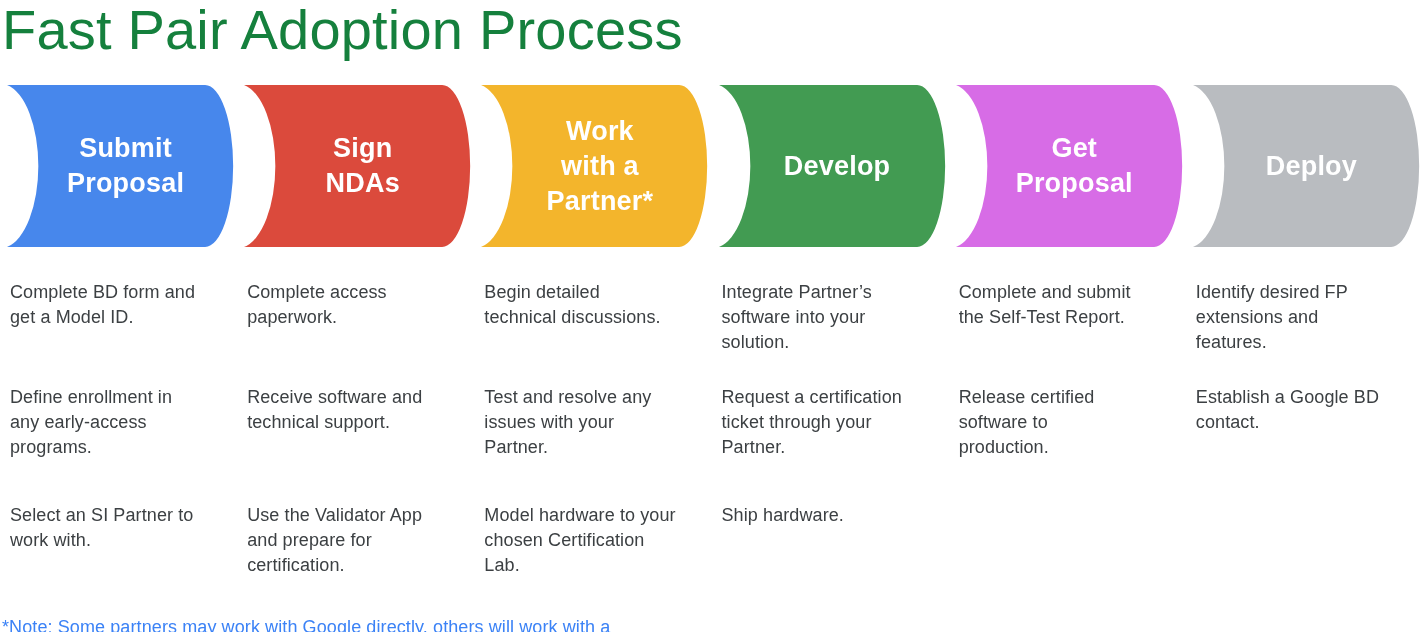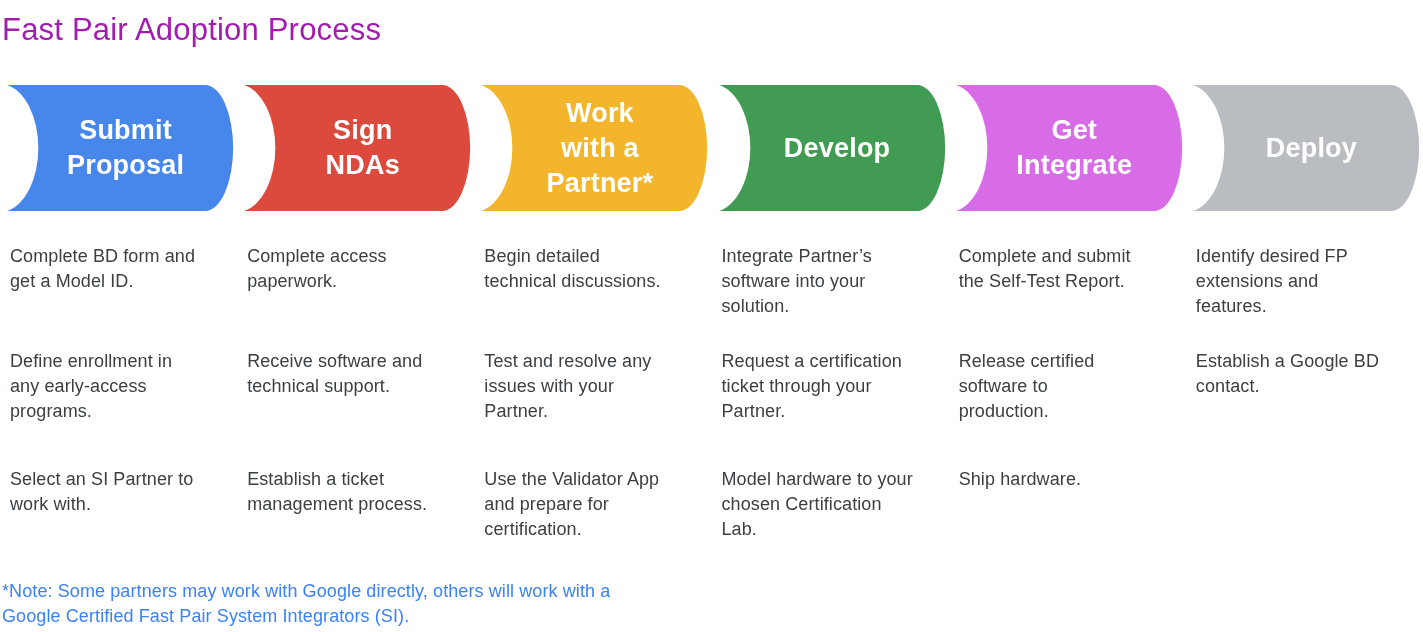--- a/index.html
+++ b/index.html
@@ -3,27 +3,27 @@
 <meta charset="utf-8">
 <style>
   html,body{margin:0;padding:0;background:#ffffff;}
   body{
     width:1423px;height:632px;position:relative;overflow:hidden;
     font-family:"Liberation Sans",sans-serif;
     -webkit-font-smoothing:antialiased;
   }
   .page{padding:0 0 0 0;}
   .title{
-    font-size:31px;font-weight:400;color:#a21caf;
+    font-size:56px;font-weight:400;color:#15803d;
     margin:6px 0 0 2px;line-height:48px;letter-spacing:0.2px;
   }
   
   .banners{
     display:grid;grid-template-columns:repeat(6,1fr);
-    height:126px;margin-top:31px;position:relative;
+    height:162px;margin-top:31px;position:relative;
   }
   .banner{position:relative;}
   .banner svg{position:absolute;inset:0;width:100%;height:100%;display:block;}
   .banner-label{
     position:absolute;inset:0;z-index:3;
     display:flex;align-items:center;justify-content:center;
     text-align:center;color:#ffffff;
     font-size:27px;font-weight:600;line-height:35px;
     white-space:pre-line;padding-left:14px;letter-spacing:0.2px;
   }
@@ -84,21 +84,21 @@
         <path d="M7,0 A38,64 0 0 1 7,126 L205,126 A28,63 0 0 0 205,0 Z" fill="#429B52"></path>
       </svg>
       <div class="banner-label">Develop</div>
     </div>
 
     <div class="banner">
       <svg viewBox="0 0 237 126" preserveAspectRatio="none">
         <path d="M7,0 A38,64 0 0 1 7,126 L205,126 A28,63 0 0 0 205,0 Z" fill="#D76CE6"></path>
       </svg>
       <div class="banner-label">Get
-Integrate</div>
+Proposal</div>
     </div>
 
     <div class="banner">
       <svg viewBox="0 0 237 126" preserveAspectRatio="none">
         <path d="M7,0 A38,64 0 0 1 7,126 L205,126 A28,63 0 0 0 205,0 Z" fill="#B9BCC0"></path>
       </svg>
       <div class="banner-label">Deploy</div>
     </div>
   </div>
 
@@ -131,22 +131,20 @@
 ticket through your
 Partner.</div>
     <div class="desc-cell">Release certified
 software to
 production.</div>
 
     <div class="desc-cell">Establish a Google BD
 contact.</div>
     <div class="desc-cell">Select an SI Partner to
 work with.</div>
-    <div class="desc-cell">Establish a ticket
-management process.</div>
     <div class="desc-cell">Use the Validator App
 and prepare for
 certification.</div>
     <div class="desc-cell">Model hardware to your
 chosen Certification
 Lab.</div>
     <div class="desc-cell">Ship hardware.</div>
   </div>
 
   <div class="note">*Note: Some partners may work with Google directly, others will work with a

